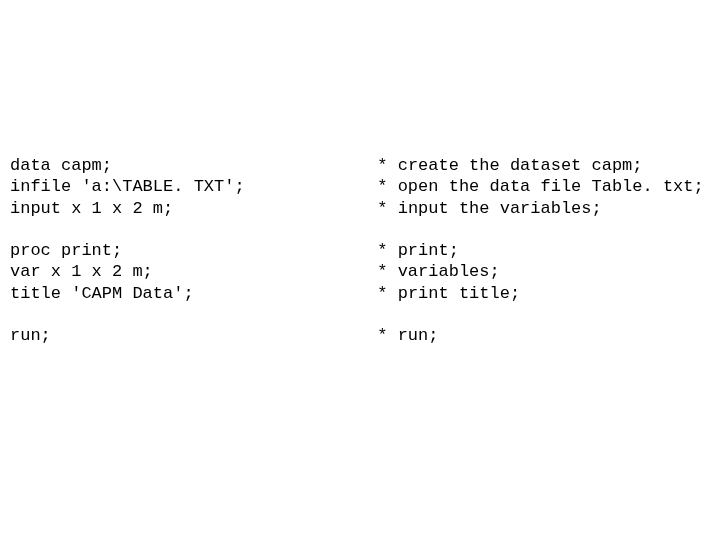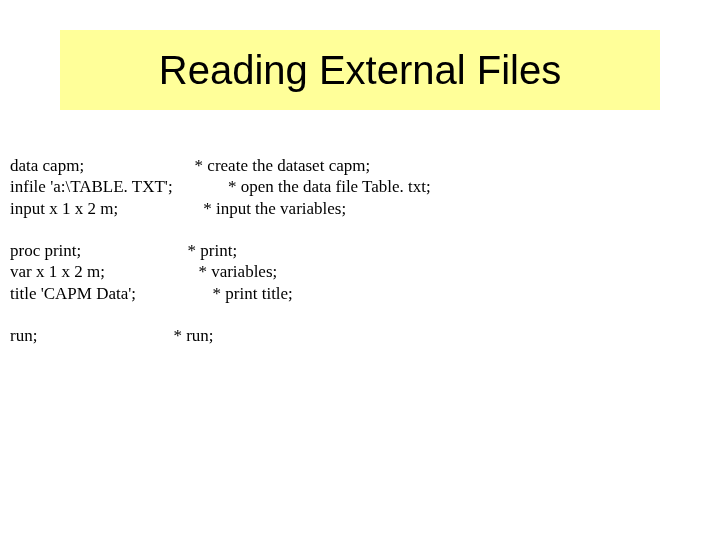--- a/index.html
+++ b/index.html
@@ -30,34 +30,31 @@
   .title-text {
     font-size: 40px;
     color: #000000;
     font-weight: normal;
   }
   .code-area {
     position: absolute;
     left: 10px;
     top: 155px;
     white-space: pre;
-    font-family: Liberation Serif, serif;
+    font-family: Liberation Mono, monospace;
     font-size: 17px;
     line-height: 1.25;
     color: #000000;
   }
 </style>
 </head>
 <body>
 
 <div class="slide">
 
-  <div class="title-bar">
-    <span class="title-text">Reading External Files</span>
-  </div>
 
   <div class="code-area"><span><span>data capm;</span><span>                          </span><span>* create the dataset capm;</span></span>
 <span><span>infile 'a:\TABLE. TXT';</span><span>             </span><span>* open the data file Table. txt;</span></span>
 <span><span>input x 1 x 2 m;</span><span>                    </span><span>* input the variables;</span></span>
 
 <span><span>proc print;</span><span>                         </span><span>* print;</span></span>
 <span><span>var x 1 x 2 m;</span><span>                      </span><span>* variables;</span></span>
 <span><span>title 'CAPM Data';</span><span>                  </span><span>* print title;</span></span>
 
 <span><span>run;</span><span>                                </span><span>* run;</span></span></div>

